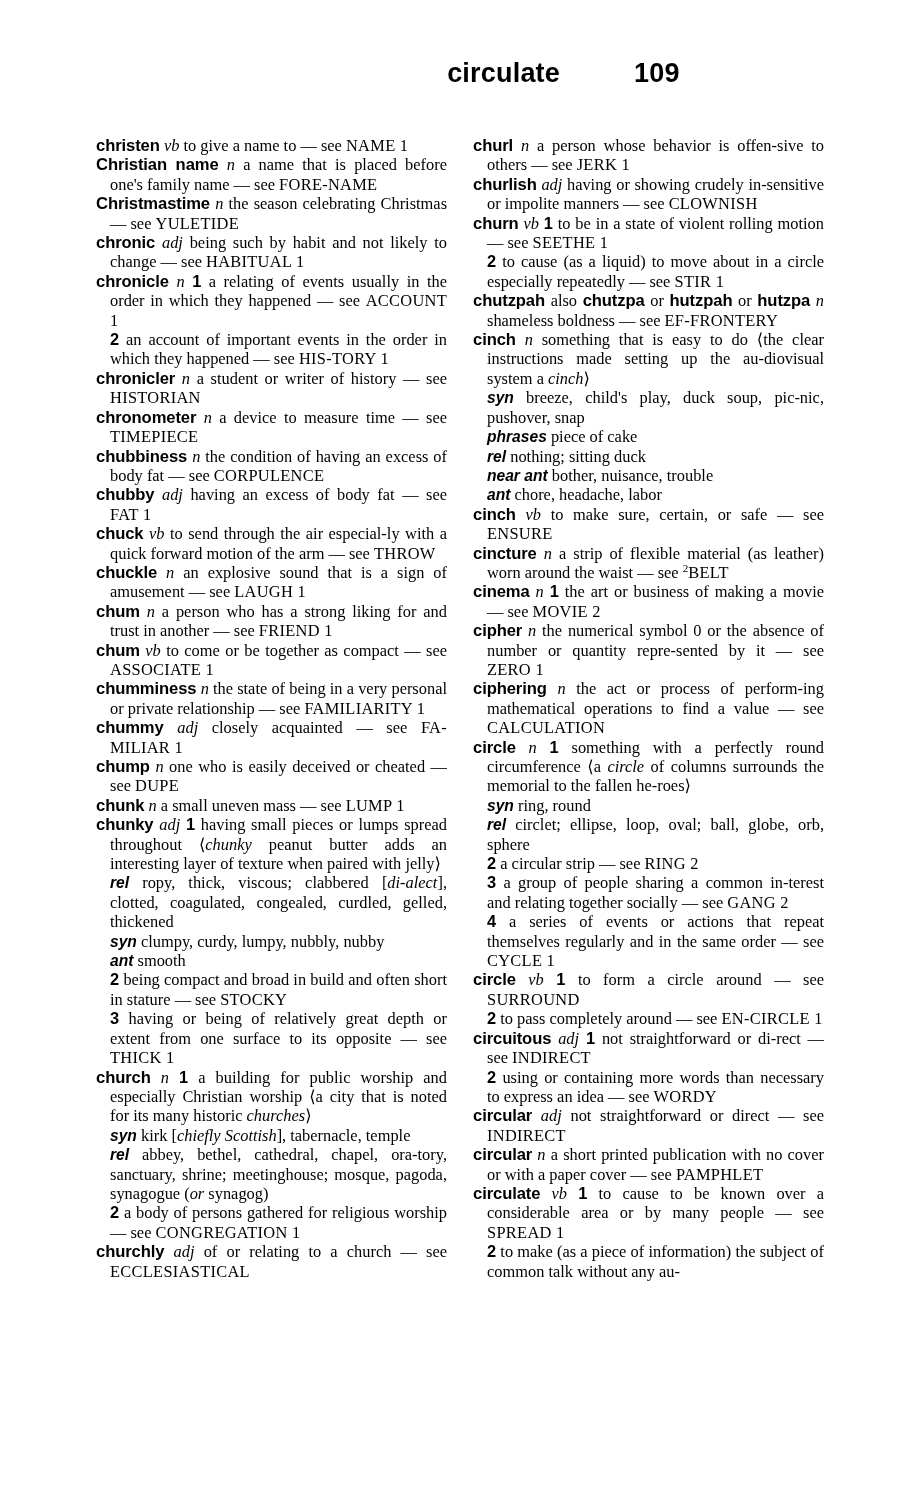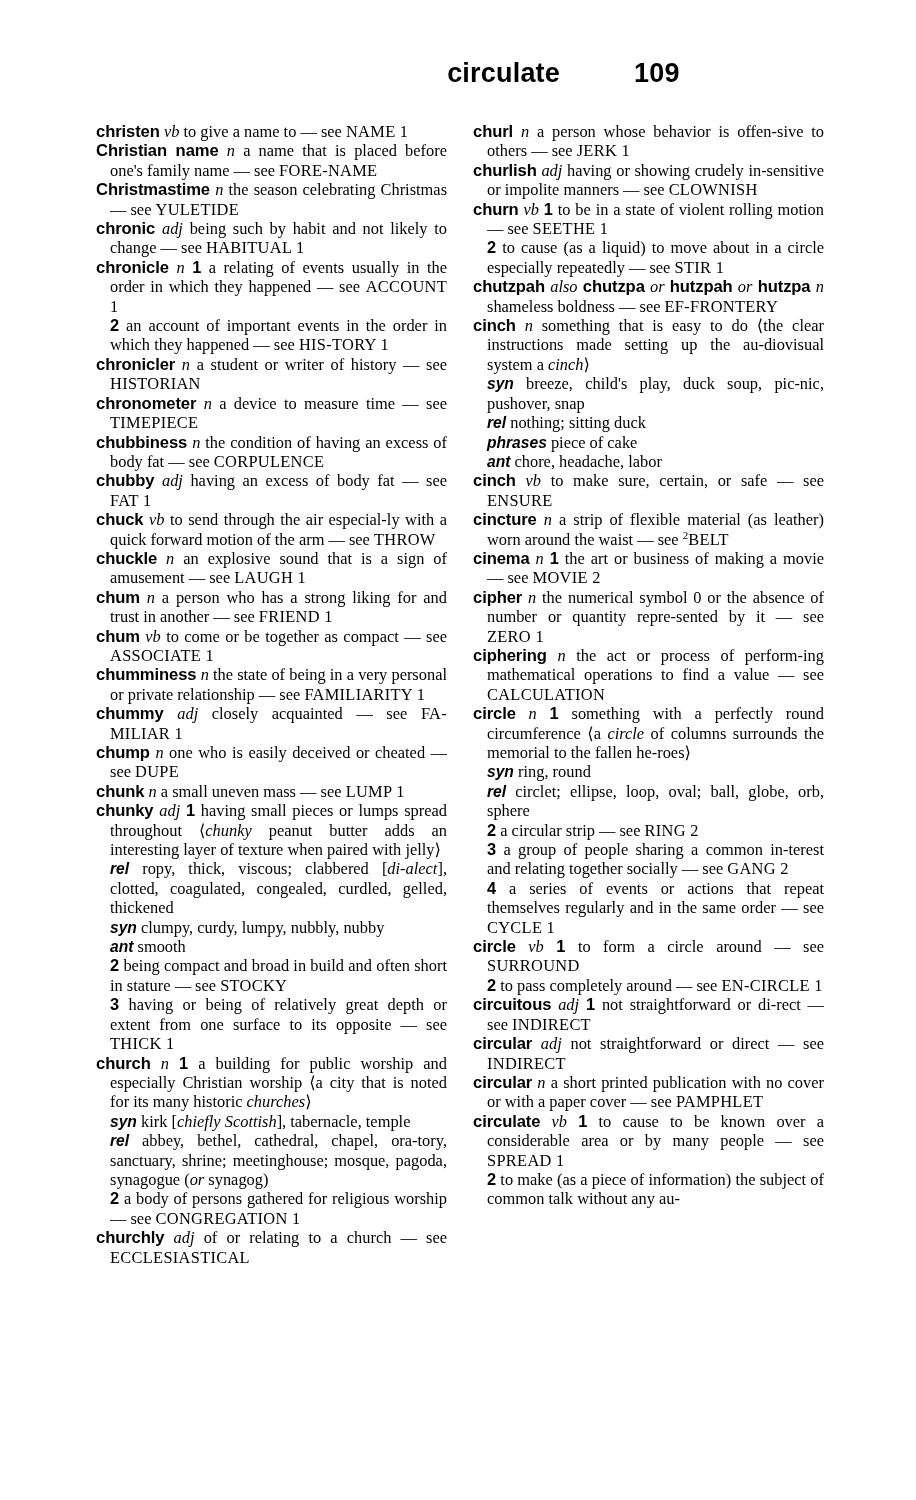--- a/index.html
+++ b/index.html
@@ -46,21 +46,21 @@
     font-weight: bold;
     font-size: 27px;
     letter-spacing: 0.2px;
     min-width: 54px;
     text-align: left;
   }
 
   
   .columns {
     position: absolute;
-    top: 122px;
+    top: 136px;
     left: 96px;
     width: 728px;
     height: 1350px;
     display: flex;
     gap: 26px;
   }
   .column {
     width: 351px;
     overflow: hidden;
   }
@@ -105,21 +105,20 @@
     font-weight: bold;
     font-size: 16.6px;
     letter-spacing: -0.1px;
   }
   .pos {
     font-family: "Liberation Serif", serif;
     font-style: italic;
   }
   .conn {
     font-family: "Liberation Serif", serif;
-    font-style: italic;
   }
   .sn {
     font-family: "Liberation Sans", sans-serif;
     font-weight: bold;
     font-size: 16.4px;
   }
   .xref {
     font-variant: small-caps;
     font-family: "Liberation Serif", serif;
     letter-spacing: 0.3px;
@@ -180,37 +179,39 @@
         <p class="entry"><span class="hw">churchly</span> <span class="pos">adj</span> <span>of or relating to a church — see</span> <span class="xref">ECCLESIASTICAL</span></p>
       </div>
     <div class="column" id="col-right">
         <p class="entry"><span class="hw">churl</span> <span class="pos">n</span> <span>a person whose behavior is offen-sive to others — see</span> <span class="xref">JERK 1</span></p>
         <p class="entry"><span class="hw">churlish</span> <span class="pos">adj</span> <span>having or showing crudely in-sensitive or impolite manners — see</span> <span class="xref">CLOWNISH</span></p>
         <p class="entry"><span class="hw">churn</span> <span class="pos">vb</span> <span class="sn">1</span> <span>to be in a state of violent rolling motion — see</span> <span class="xref">SEETHE 1</span></p>
         <p class="sense-block"><span class="sn">2</span> <span>to cause (as a liquid) to move about in a circle especially repeatedly — see</span> <span class="xref">STIR 1</span></p>
         <p class="entry"><span class="hw">chutzpah</span> <span class="conn">also</span> <span class="hw">chutzpa</span> <span class="conn">or</span> <span class="hw">hutzpah</span> <span class="conn">or</span> <span class="hw">hutzpa</span> <span class="pos">n</span> <span>shameless boldness — see</span> <span class="xref">EF-FRONTERY</span></p>
         <p class="entry"><span class="hw">cinch</span> <span class="pos">n</span> <span>something that is easy to do</span> <span>⟨the clear instructions made setting up the au-diovisual system a <span class="it">cinch</span>⟩</span></p>
         <p class="label-block"><span class="lbl">syn</span> <span>breeze, child's play, duck soup, pic-nic, pushover, snap</span></p>
+        <p class="label-block"><span class="lbl">phrases</span> <span>piece of cake</span></p>
         <p class="label-block"><span class="lbl">rel</span> <span>nothing; sitting duck</span></p>
-        <p class="label-block"><span class="lbl">phrases</span> <span>piece of cake</span></p>
+        <p class="label-block"><span class="lbl">near ant</span> <span>bother, nuisance, trouble</span></p>
         <p class="label-block"><span class="lbl">ant</span> <span>chore, headache, labor</span></p>
         <p class="entry"><span class="hw">cinch</span> <span class="pos">vb</span> <span>to make sure, certain, or safe — see</span> <span class="xref">ENSURE</span></p>
         <p class="entry"><span class="hw">cincture</span> <span class="pos">n</span> <span>a strip of flexible material (as leather) worn around the waist — see</span> <span class="sup">2</span><span class="xref">BELT</span></p>
         <p class="entry"><span class="hw">cinema</span> <span class="pos">n</span> <span class="sn">1</span> <span>the art or business of making a movie — see</span> <span class="xref">MOVIE 2</span></p>
         <p class="entry"><span class="hw">cipher</span> <span class="pos">n</span> <span>the numerical symbol 0 or the absence of number or quantity repre-sented by it — see</span> <span class="xref">ZERO 1</span></p>
         <p class="entry"><span class="hw">ciphering</span> <span class="pos">n</span> <span>the act or process of perform-ing mathematical operations to find a value — see</span> <span class="xref">CALCULATION</span></p>
         <p class="entry"><span class="hw">circle</span> <span class="pos">n</span> <span class="sn">1</span> <span>something with a perfectly round circumference</span> <span>⟨a <span class="it">circle</span> of columns surrounds the memorial to the fallen he-roes⟩</span></p>
         <p class="label-block"><span class="lbl">syn</span> <span>ring, round</span></p>
         <p class="label-block"><span class="lbl">rel</span> <span>circlet; ellipse, loop, oval; ball, globe, orb, sphere</span></p>
         <p class="sense-block"><span class="sn">2</span> <span>a circular strip — see</span> <span class="xref">RING 2</span></p>
         <p class="sense-block"><span class="sn">3</span> <span>a group of people sharing a common in-terest and relating together socially — see</span> <span class="xref">GANG 2</span></p>
         <p class="sense-block"><span class="sn">4</span> <span>a series of events or actions that repeat themselves regularly and in the same order — see</span> <span class="xref">CYCLE 1</span></p>
         <p class="entry"><span class="hw">circle</span> <span class="pos">vb</span> <span class="sn">1</span> <span>to form a circle around — see</span> <span class="xref">SURROUND</span></p>
         <p class="sense-block"><span class="sn">2</span> <span>to pass completely around — see</span> <span class="xref">EN-CIRCLE 1</span></p>
         <p class="entry"><span class="hw">circuitous</span> <span class="pos">adj</span> <span class="sn">1</span> <span>not straightforward or di-rect — see</span> <span class="xref">INDIRECT</span></p>
+        <p class="sense-block"><span class="sn">2</span> <span>using or containing more words than necessary to express an idea — see</span> <span class="xref">WORDY</span></p>
         <p class="entry"><span class="hw">circular</span> <span class="pos">adj</span> <span>not straightforward or direct — see</span> <span class="xref">INDIRECT</span></p>
         <p class="entry"><span class="hw">circular</span> <span class="pos">n</span> <span>a short printed publication with no cover or with a paper cover — see</span> <span class="xref">PAMPHLET</span></p>
         <p class="entry"><span class="hw">circulate</span> <span class="pos">vb</span> <span class="sn">1</span> <span>to cause to be known over a considerable area or by many people — see</span> <span class="xref">SPREAD 1</span></p>
         <p class="sense-block"><span class="sn">2</span> <span>to make (as a piece of information) the subject of common talk without any au-</span></p>
       </div>
   </div>
 
 </div>
 
 </body></html>

